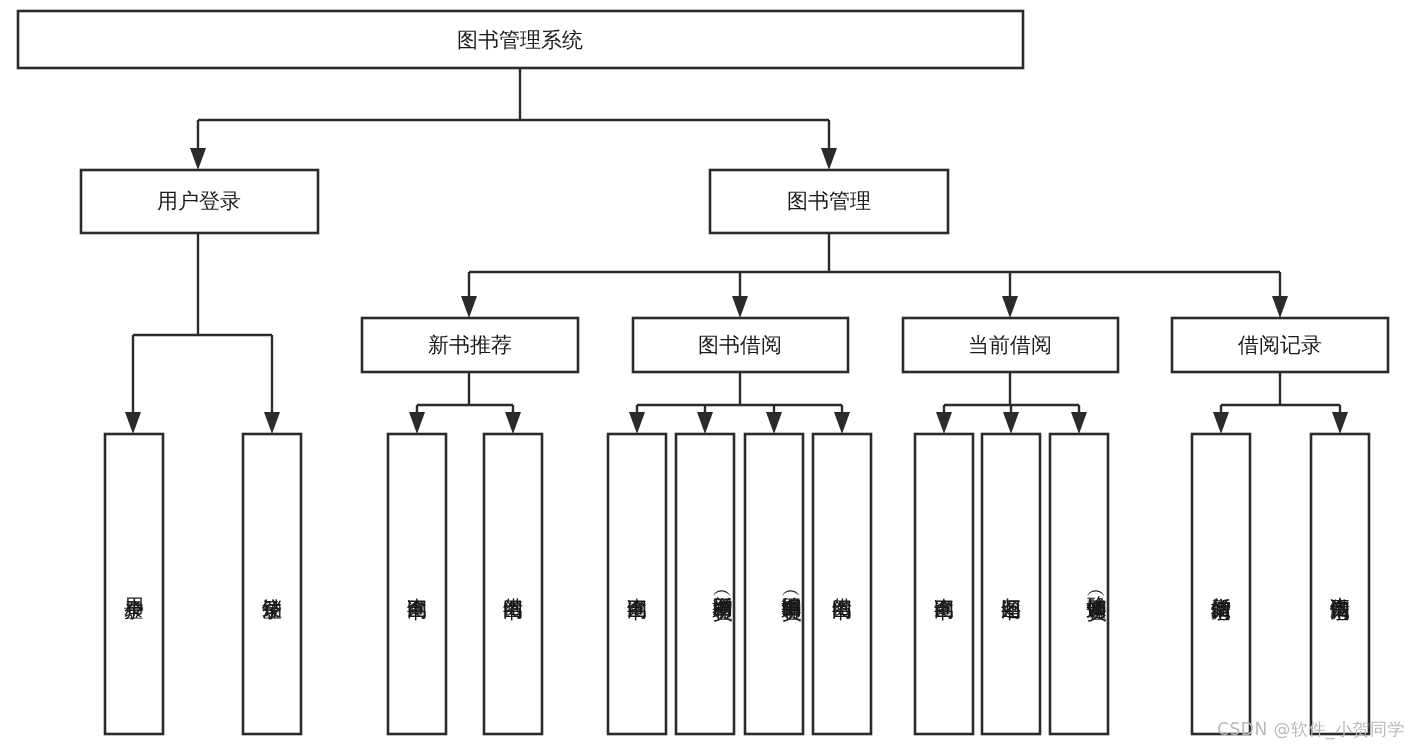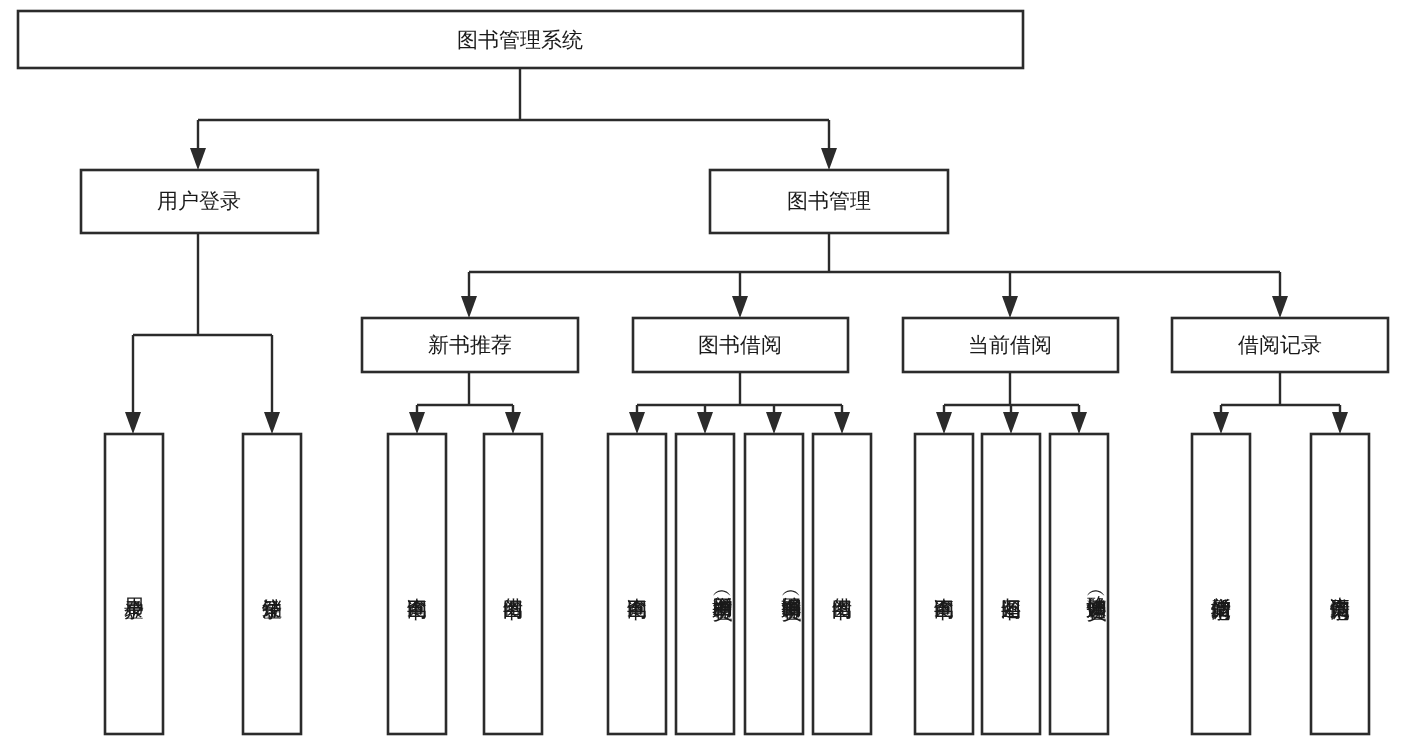--- a/index.html
+++ b/index.html
@@ -194,14 +194,15 @@
   <div class="node-label-v" style="left:745px; top:434px; width:58px; height:300px; align-items:flex-start;">编辑图书（管理员）</div>
   <div class="node-label-v" style="left:813px; top:434px; width:58px; height:300px;">借阅图书</div>
 
   <div class="node-label-v" style="left:915px; top:434px; width:58px; height:300px;">查询图书</div>
   <div class="node-label-v" style="left:982px; top:434px; width:58px; height:300px;">归还图书</div>
   <div class="node-label-v" style="left:1050px; top:434px; width:58px; height:300px; align-items:flex-start;">确认归还（管理员）</div>
 
   <div class="node-label-v" style="left:1192px; top:434px; width:58px; height:300px;">新增借阅记录</div>
   <div class="node-label-v" style="left:1311px; top:434px; width:58px; height:300px;">查询借阅记录</div>
 
+  <div class="watermark">CSDN @软件_小贺同学</div>
 
 </div>
 
 </body></html>

